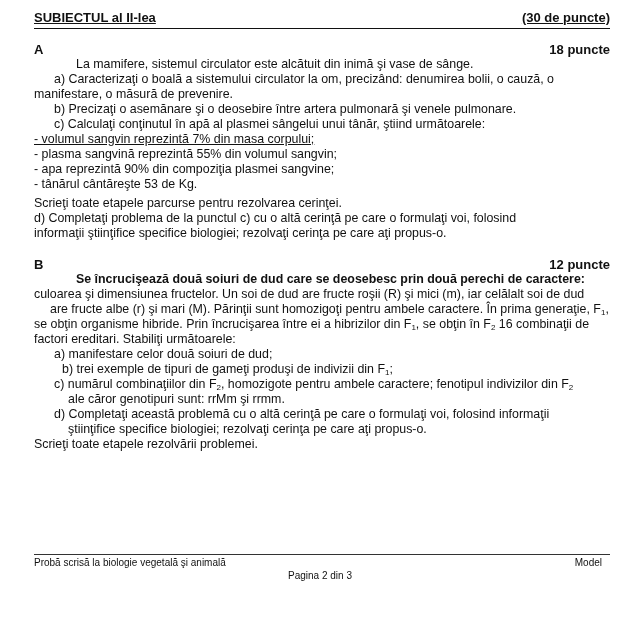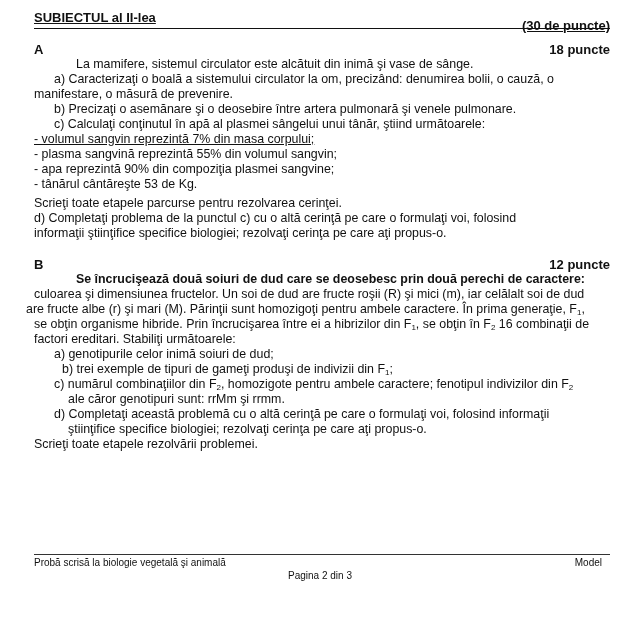--- a/index.html
+++ b/index.html
@@ -7,21 +7,21 @@
       width: 640px; height: 619px; position: relative; overflow: hidden;
       font-family: "Liberation Sans", sans-serif; color: #111111;
     }
     .page { position: absolute; left: 0; top: 0; width: 632px; height: 619px; }
     .header {
       position: absolute; left: 34px; top: 10px; width: 576px; height: 18px;
       border-bottom: 1.5px solid #111;
       font-size: 13px; font-weight: bold;
     }
     .header .title { position: absolute; left: 0; top: 0; text-decoration: underline; }
-    .header .points { position: absolute; right: 0; top: 0; text-decoration: underline; margin-top: 8px; }
+    .header .points { position: absolute; right: 0; top: 0; text-decoration: underline; }
     .sec-head {
       position: absolute; left: 34px; width: 576px; height: 16px;
       font-size: 13px; font-weight: bold;
     }
     .sec-head .letter { position: absolute; left: 0; top: 0; }
     .sec-head .pts { position: absolute; right: 0; top: 0; }
     .line {
       position: absolute; font-size: 12.4px; line-height: 14px; white-space: nowrap;
     }
     sub { font-size: 8px; vertical-align: -2px; line-height: 0; }
@@ -59,24 +59,24 @@
   <div class="line" style="left:34px; top:196px;">Scrieţi toate etapele parcurse pentru rezolvarea cerinţei.</div>
   <div class="line" style="left:34px; top:211px;">d)  Completaţi problema de la punctul c) cu o altă cerinţă pe care o formulaţi voi, folosind</div>
   <div class="line" style="left:34px; top:226px;">informaţii ştiinţifice specifice biologiei; rezolvaţi cerinţa pe care aţi propus-o.</div>
 
   <div class="sec-head" style="top:257px;">
     <span class="letter">B</span>
     <span class="pts">12 puncte</span>
   </div>
   <div class="line" style="left:76px; top:272px;font-weight:bold;">Se încrucişează două soiuri de dud care se deosebesc prin două perechi de caractere:</div>
   <div class="line" style="left:34px; top:287px;">culoarea şi dimensiunea fructelor. Un soi de dud are fructe roşii (R) şi mici (m), iar celălalt soi de dud</div>
-  <div class="line" style="left:26px; top:302px;text-align:center;"><span>are fructe albe (r) şi mari (M). Părinţii sunt homozigoţi pentru ambele caractere. În prima generaţie, F</span><sub>1</sub><span>,</span></div>
+  <div class="line" style="left:50px; top:302px;text-align:center;"><span>are fructe albe (r) şi mari (M). Părinţii sunt homozigoţi pentru ambele caractere. În prima generaţie, F</span><sub>1</sub><span>,</span></div>
   <div class="line" style="left:34px; top:317px;"><span>se obţin organisme hibride. Prin încrucişarea între ei a hibrizilor din F</span><sub>1</sub><span>, se obţin în F</span><sub>2</sub><span> 16 combinaţii de</span></div>
   <div class="line" style="left:34px; top:332px;">factori ereditari. Stabiliţi următoarele:</div>
-  <div class="line" style="left:54px; top:347px;">a) genotipurile celor inimă soiuri de dud;</div>
+  <div class="line" style="left:54px; top:347px;">a) manifestare celor două soiuri de dud;</div>
   <div class="line" style="left:54px; top:362px;margin-left:8px;"><span>b) trei exemple de tipuri de gameţi produşi de indivizii din F</span><sub>1</sub><span>;</span></div>
   <div class="line" style="left:54px; top:377px;"><span>c) numărul combinaţiilor din F</span><sub>2</sub><span>, homozigote pentru ambele caractere; fenotipul indivizilor din F</span><sub>2</sub></div>
   <div class="line" style="left:68px; top:392px;">ale căror genotipuri sunt: rrMm şi rrmm.</div>
   <div class="line" style="left:54px; top:407px;">d) Completaţi această problemă cu o altă cerinţă pe care o formulaţi voi, folosind informaţii</div>
   <div class="line" style="left:68px; top:422px;">ştiinţifice specifice biologiei; rezolvaţi cerinţa pe care aţi propus-o.</div>
   <div class="line" style="left:34px; top:437px;">Scrieţi toate etapele rezolvării problemei.</div>
 
   <div class="footer-rule"></div>
   <div class="footer-left">Probă scrisă la biologie vegetală şi animală</div>
   <div class="footer-right">Model</div>

